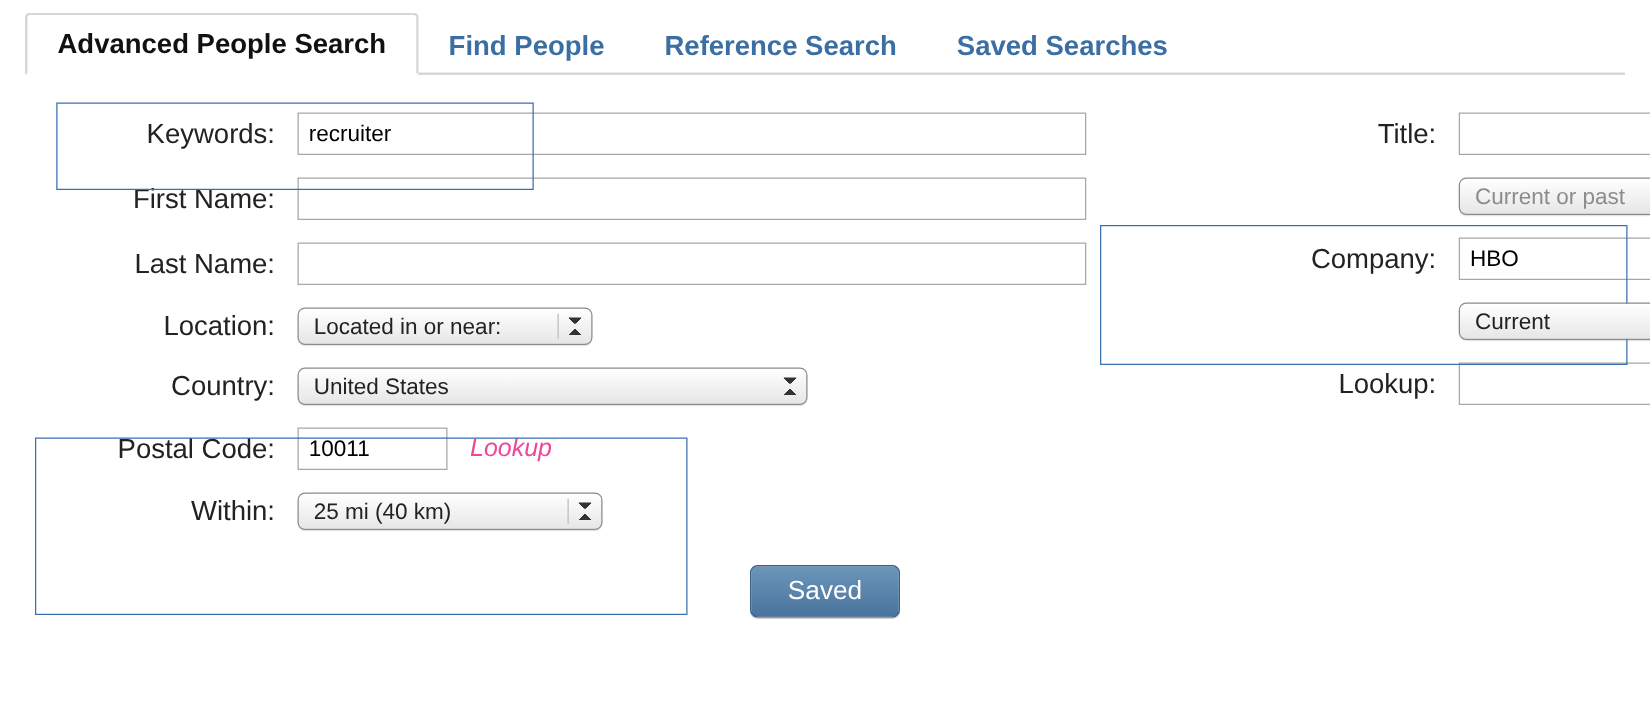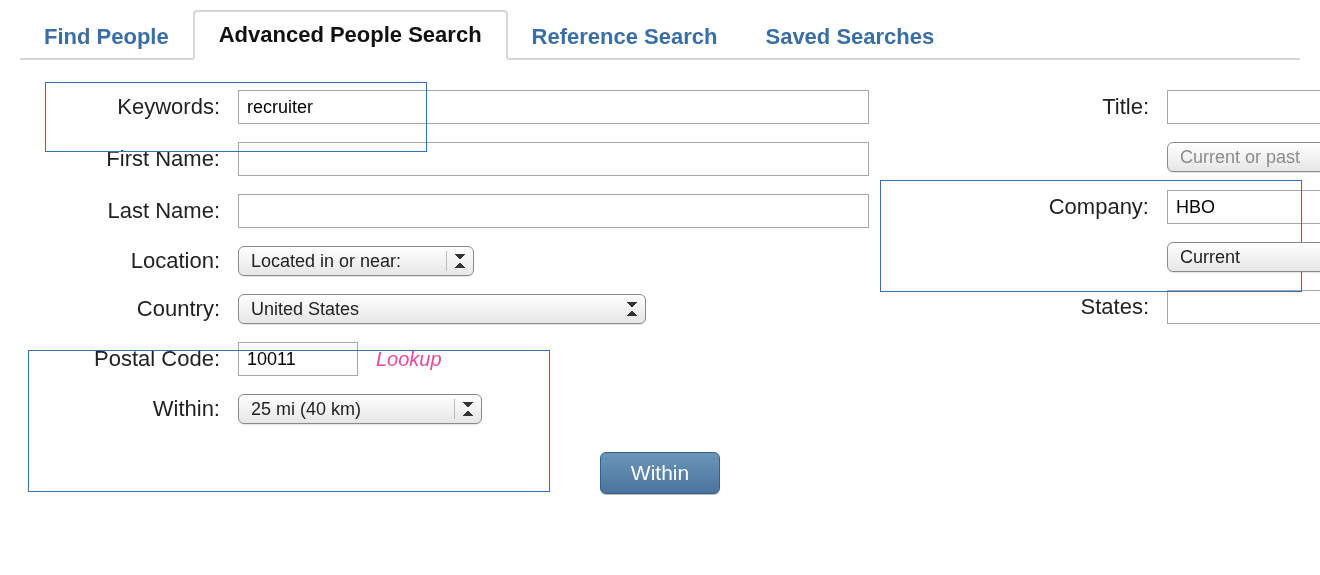--- a/index.html
+++ b/index.html
@@ -151,22 +151,22 @@
     cursor: pointer;
     box-shadow: 0 1px 0 rgba(0,0,0,.25);
   }
 </style>
 </head>
 <body>
 
 <div class="page">
 
   <div class="tabs">
+    <div class="tab active">Advanced People Search</div>
     <div class="tab">Find People</div>
-    <div class="tab active">Advanced People Search</div>
     <div class="tab">Reference Search</div>
     <div class="tab">Saved Searches</div>
   </div>
 
   <div class="form-area">
 
     <div class="hl" id="hl-kw"></div>
     <div class="hl" id="hl-pc"></div>
     <div class="hl" id="hl-co"></div>
 
@@ -258,27 +258,27 @@
         <div class="row">
           <div class="label"></div>
           <div class="field">
             <div class="sel sel-sep sel-240">
               <span>Current</span>
             </div>
           </div>
         </div>
 
         <div class="row">
-          <div class="label">States:</div>
+          <div class="label">Lookup:</div>
           <div class="field">
             <input type="text" class="txt txt-right" value="" style="">
           </div>
         </div>
 
       </div>
     </div>
 
     <div class="search-btn-row">
-      <button class="btn-search">Within</button>
+      <button class="btn-search">Saved</button>
     </div>
 
   </div>
 </div>
 
 </body></html>

